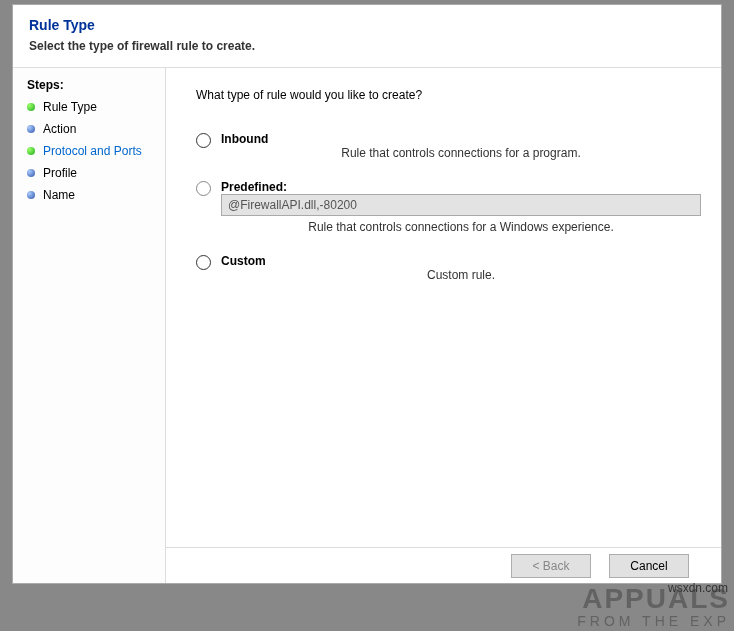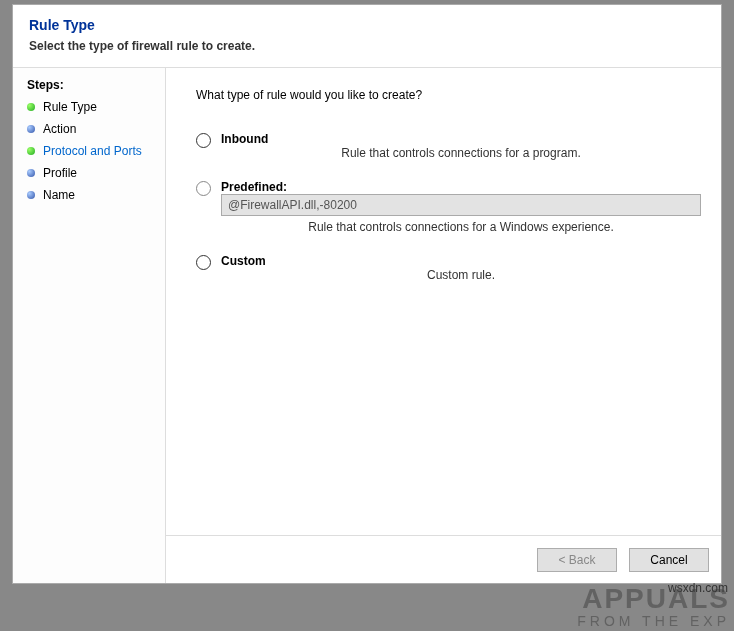--- a/index.html
+++ b/index.html
@@ -34,21 +34,21 @@
     .radio:checked::after { content:""; position:absolute; width:7px; height:7px; background:#1a6fdd; border-radius:50%; left:3px; top:3px; }
     .radio:disabled { border-color:#888; }
     .opt-body { flex:1; }
     .opt-title { font-weight: bold; color:#000; }
     .opt-desc { color:#333; margin-top: 0; text-align: center; }
     .highlight-box { position: absolute; border: 3px solid #00a000; pointer-events: none; }
     .hl1 { left: -10px; top: -8px; width: 340px; height: 56px; }
 
     .predef-select { width: 480px; height: 22px; border:1px solid #aaa; background:#e3e3e3; color:#555; padding-left:6px; line-height:20px; margin-bottom:4px; }
 
-    .footer { height: 48px; border-top: 1px solid #ddd; display:flex; align-items:center; justify-content:flex-end; padding-right: 12px; gap: 12px; }
+    .footer { height: 36px; border-top: 1px solid #ddd; display:flex; align-items:center; justify-content:flex-end; padding-right: 32px; gap: 18px; }
     .btn { width: 80px; height: 24px; border:1px solid #adadad; background:#e1e1e1; color:#000; display:flex; align-items:center; justify-content:center; cursor:default; position:relative; }
     .btn.disabled { color:#888; }
     .hl2 { position:absolute; left:-4px; top:-4px; right:-4px; bottom:-4px; border:3px solid #00a000; pointer-events:none; }
 
     .watermark { position:absolute; right: 4px; bottom: 2px; text-align:right; }
     .wm-big { font-size: 28px; font-weight: 700; letter-spacing: 2px; color: rgba(60,60,60,0.5); line-height: 1; }
     .wm-small { font-size: 14px; letter-spacing: 4px; color: rgba(60,60,60,0.5); }
     .wm-url { position:absolute; right:6px; bottom:36px; color:#333; font-size:12px; }
   </style>
 </head>

